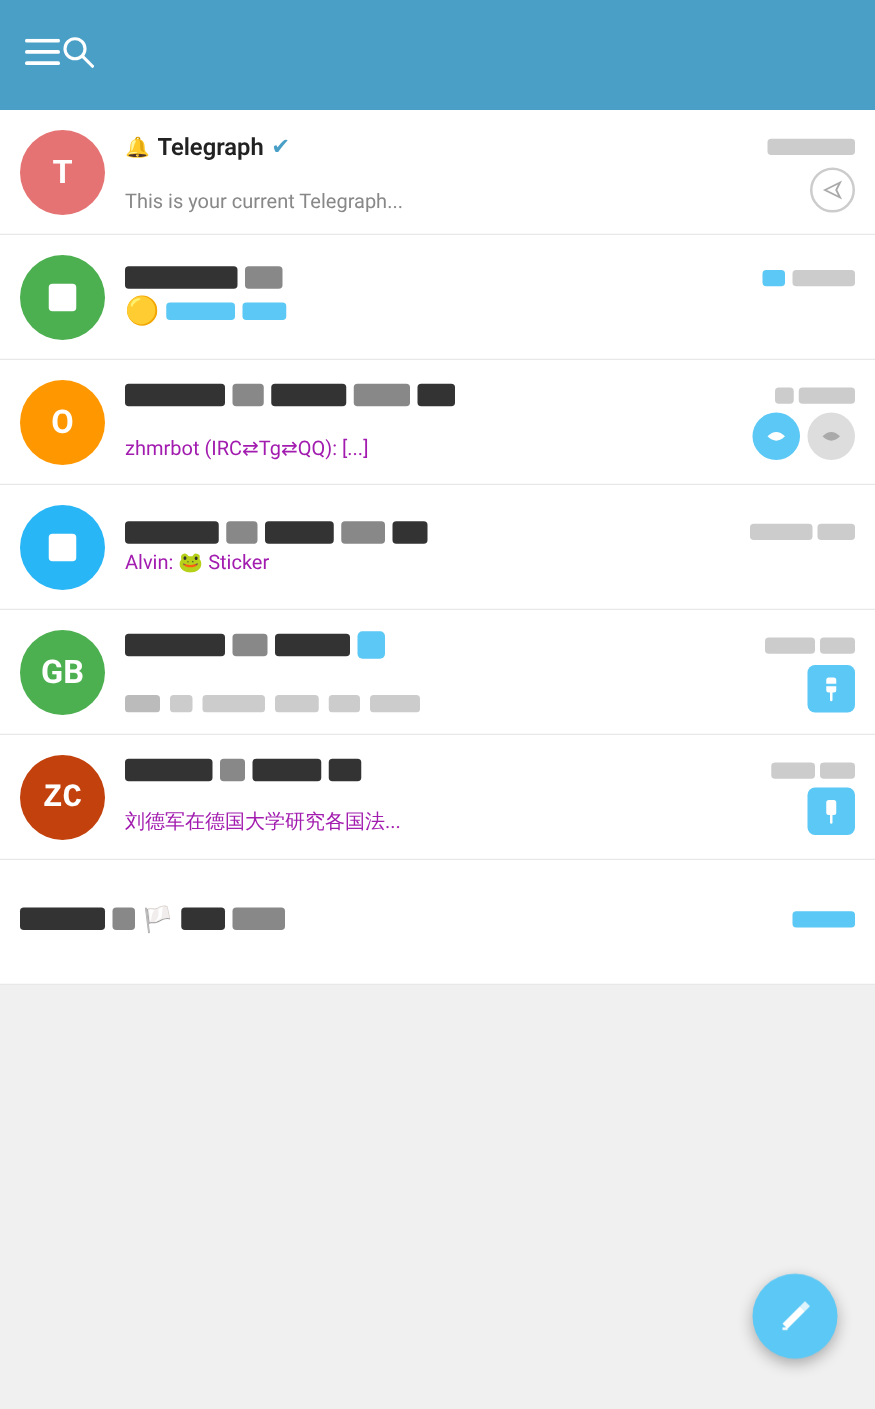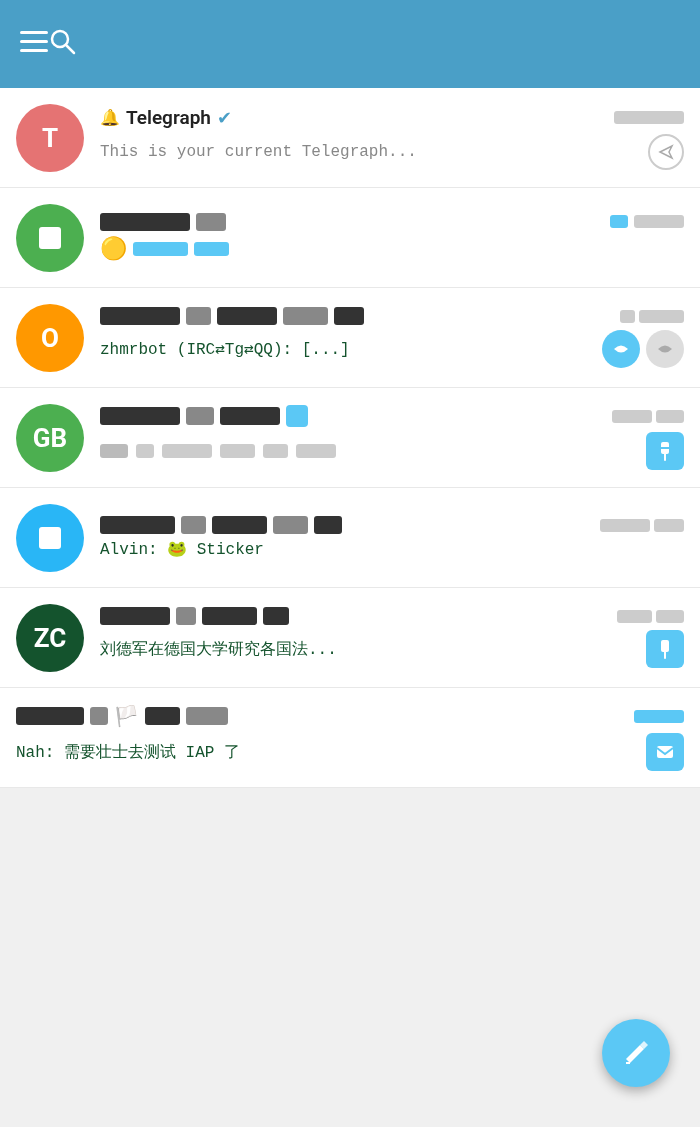--- a/index.html
+++ b/index.html
@@ -114,28 +114,27 @@
     .chat-preview {
       font-size: 16px;
       color: #888;
       white-space: nowrap;
       overflow: hidden;
       text-overflow: ellipsis;
       max-width: 100%;
     }
 
     .chat-preview.blue {
-      color: #14532d;
+      color: #a21caf;
     }
 
     .chat-preview-row {
       display: flex;
-      align-items: center;
+      align-items: flex-end;
       justify-content: space-between;
-      font-family: Liberation Mono, monospace;
     }
 
     .preview-text {
       flex: 1;
       min-width: 0;
       overflow: hidden;
     }
 
     .unread-badge {
       background: #4a9fc7;
@@ -326,20 +325,46 @@
             <svg width="20" height="20" viewBox="0 0 20 20" fill="none">
                 <path d="M3 10 Q10 3 17 10 Q10 17 3 10Z" fill="#aaa"></path>
               </svg>
           </div>
         </div>
       </div>
     </div>
   </div>
 
   <div class="chat-item">
+    <div class="avatar" style="background:#29b6f6;overflow:hidden;">
+      <div class="avatar-inner-square"></div>
+    </div>
+    <div class="chat-content">
+      <div class="chat-header">
+        <div class="chat-name-row">
+          <span class="name-redacted" style="width:75px;"></span>
+          <span class="name-redacted" style="width:25px;background:#888;"></span>
+          <span class="name-redacted" style="width:55px;"></span>
+          <span class="name-redacted" style="width:35px;background:#888;"></span>
+          <span class="name-redacted" style="width:28px;"></span>
+        </div>
+        <div style="display:flex;align-items:center;gap:4px;">
+          <span class="time-redacted" style="width:50px;"></span>
+          <span class="time-redacted" style="width:30px;"></span>
+        </div>
+      </div>
+      <div class="chat-preview-row">
+        <div class="preview-text">
+          <span class="chat-preview blue">Alvin: 🐸 Sticker</span>
+        </div>
+      </div>
+    </div>
+  </div>
+
+  <div class="chat-item">
     <div class="avatar" style="background:#4caf50;">
       <span>GB</span>
     </div>
     <div class="chat-content">
       <div class="chat-header">
         <div class="chat-name-row">
           <span class="name-redacted" style="width:80px;"></span>
           <span class="name-redacted" style="width:28px;background:#888;"></span>
           <span class="name-redacted" style="width:60px;"></span>
           <span style="width:22px;height:22px;background:#5bc8f5;border-radius:4px;display:inline-block;"></span>
@@ -367,47 +392,21 @@
                 <line x1="11" y1="14" x2="11" y2="20" stroke="white" stroke-width="2" stroke-linecap="round"></line>
                 <line x1="5" y1="8" x2="17" y2="8" stroke="#5bc8f5" stroke-width="2"></line>
               </svg>
           </div>
         </div>
       </div>
     </div>
   </div>
 
   <div class="chat-item">
-    <div class="avatar" style="background:#29b6f6;overflow:hidden;">
-      <div class="avatar-inner-square"></div>
-    </div>
-    <div class="chat-content">
-      <div class="chat-header">
-        <div class="chat-name-row">
-          <span class="name-redacted" style="width:75px;"></span>
-          <span class="name-redacted" style="width:25px;background:#888;"></span>
-          <span class="name-redacted" style="width:55px;"></span>
-          <span class="name-redacted" style="width:35px;background:#888;"></span>
-          <span class="name-redacted" style="width:28px;"></span>
-        </div>
-        <div style="display:flex;align-items:center;gap:4px;">
-          <span class="time-redacted" style="width:50px;"></span>
-          <span class="time-redacted" style="width:30px;"></span>
-        </div>
-      </div>
-      <div class="chat-preview-row">
-        <div class="preview-text">
-          <span class="chat-preview blue">Alvin: 🐸 Sticker</span>
-        </div>
-      </div>
-    </div>
-  </div>
-
-  <div class="chat-item">
-    <div class="avatar" style="background:#14532d;">
+    <div class="avatar" style="background:#c2410c;font-family:Liberation Mono, monospace;">
       <span>ZC</span>
     </div>
     <div class="chat-content">
       <div class="chat-header">
         <div class="chat-name-row">
           <span class="name-redacted" style="width:70px;"></span>
           <span class="name-redacted" style="width:20px;background:#888;"></span>
           <span class="name-redacted" style="width:55px;"></span>
           <span class="name-redacted" style="width:26px;"></span>
         </div>
@@ -437,33 +436,20 @@
       <div class="chat-header">
         <div class="chat-name-row">
           <span class="name-redacted" style="width:68px;"></span>
           <span class="name-redacted" style="width:18px;background:#888;"></span>
           <span style="font-size:20px;">🏳️</span>
           <span class="name-redacted" style="width:35px;"></span>
           <span class="name-redacted" style="width:42px;background:#888;"></span>
         </div>
         <div style="display:flex;align-items:center;gap:4px;">
           <span class="time-redacted" style="width:50px;background:#5bc8f5;"></span>
-        </div>
-      </div>
-      <div class="chat-preview-row">
-        <div class="preview-text">
-          <span class="chat-preview blue">Nah: 需要壮士去测试 IAP 了</span>
-        </div>
-        <div style="display:flex;align-items:center;">
-          <div style="width:38px;height:38px;background:#5bc8f5;border-radius:6px;display:flex;align-items:center;justify-content:center;">
-            <svg width="22" height="22" viewBox="0 0 22 22" fill="none">
-                <rect x="3" y="5" width="16" height="12" rx="2" fill="white"></rect>
-                <path d="M3 7 L11 13 L19 7" stroke="#5bc8f5" stroke-width="2" fill="none"></path>
-              </svg>
-          </div>
         </div>
       </div>
     </div>
   </div>
 
 </div>
 
 <div class="fab">
   <svg width="32" height="32" viewBox="0 0 32 32" fill="none">
     <path d="M6 22 L20 8 L24 12 L10 26 Z" fill="white"></path>

